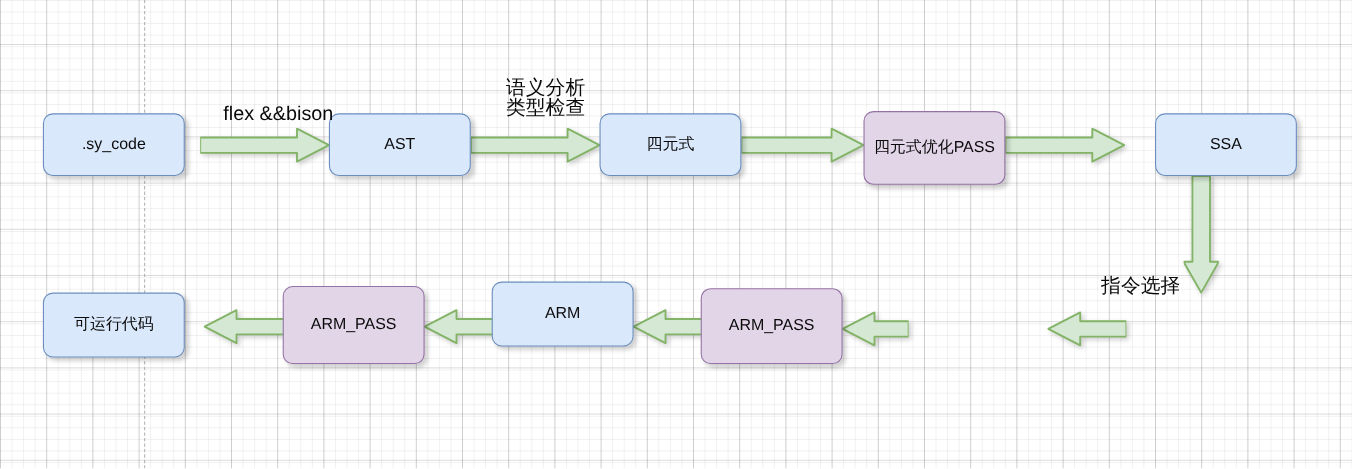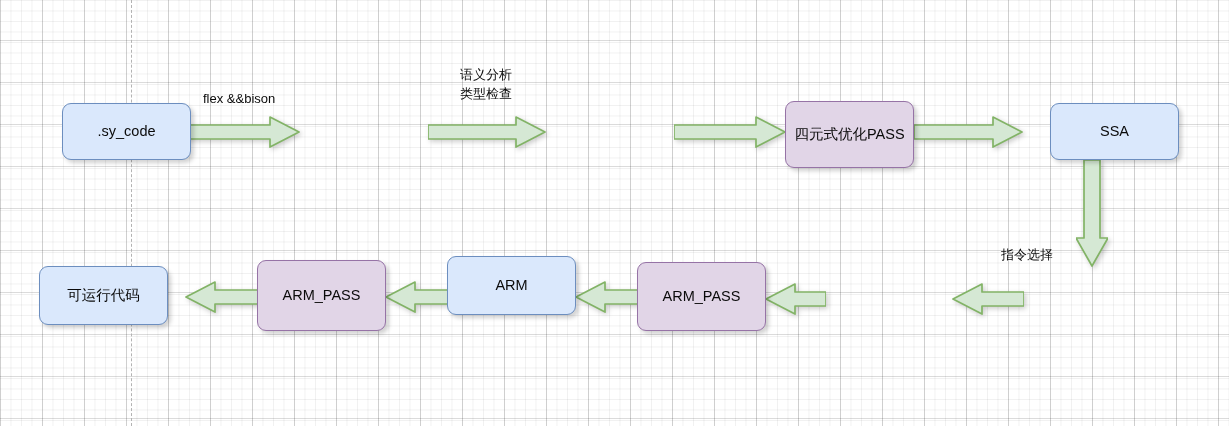--- a/index.html
+++ b/index.html
@@ -54,21 +54,21 @@
   .node.blue {
     background: #dae8fc;
     border: 1.6px solid #6c8ebf;
   }
   .node.purple {
     background: #e1d5e7;
     border: 1.6px solid #9673a6;
   }
   .edge-label {
     position: absolute;
-    font-size: 13px;
+    font-size: 18px;
     color: #0a0a0a;
     line-height: 1.45;
     text-align: center;
     white-space: nowrap;
   }
   .arrow {
     position: absolute;
     filter: drop-shadow(2.5px 2.5px 2.5px rgba(0,0,0,0.2));
   }
   .arrow svg { display: block; }
@@ -133,21 +133,23 @@
       <path d="M64,9 L30,9 L30,1 L1,16 L30,31 L30,23 L64,23 Z" fill="#d5e8d4" stroke="#82b366" stroke-width="1.7" stroke-linejoin="round"></path>
     </svg>
   </div>
 
   <div class="arrow" style="left:185px; top:281px;">
     <svg width="74" height="32" viewBox="0 0 74 32">
       <path d="M74,9 L30,9 L30,1 L1,16 L30,31 L30,23 L74,23 Z" fill="#d5e8d4" stroke="#82b366" stroke-width="1.7" stroke-linejoin="round"></path>
     </svg>
   </div>
 
-  <div class="node blue" style="left:62px;   top:103px; width:129px; height:57px;">.sy_code</div>
+  <div class="node blue" style="left:39px;   top:103px; width:129px; height:57px;">.sy_code</div>
+  <div class="node blue" style="left:299px;  top:103px; width:129px; height:57px;">AST</div>
+  <div class="node blue" style="left:545px;  top:103px; width:129px; height:57px;">四元式</div>
   <div class="node purple" style="left:785px;  top:101px; width:129px; height:67px;">四元式优化PASS</div>
   <div class="node blue" style="left:1022px; top:103px; width:129px; height:57px;margin-left:28px;">SSA</div>
 
   <div class="node purple" style="left:637px;  top:262px; width:129px; height:69px;">ARM_PASS</div>
   <div class="node blue" style="left:447px;  top:256px; width:129px; height:59px;">ARM</div>
   <div class="node purple" style="left:257px;  top:260px; width:129px; height:71px;">ARM_PASS</div>
   <div class="node blue" style="left:39px;   top:266px; width:129px; height:59px;">可运行代码</div>
 
   <div class="edge-label" style="left:203px; top:90px;">flex &amp;&amp;bison</div>
   <div class="edge-label" style="left:460px; top:66px;">语义分析</div>

